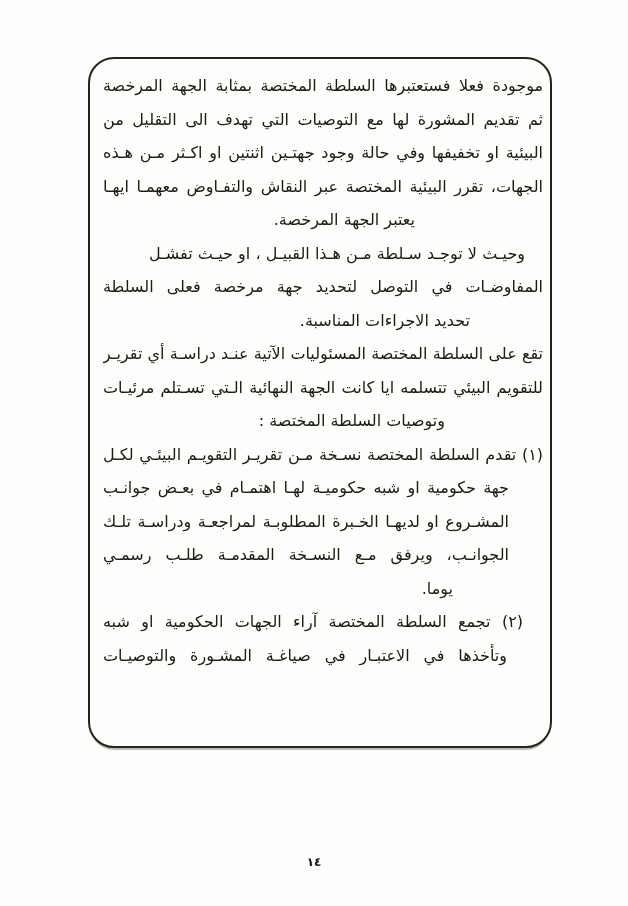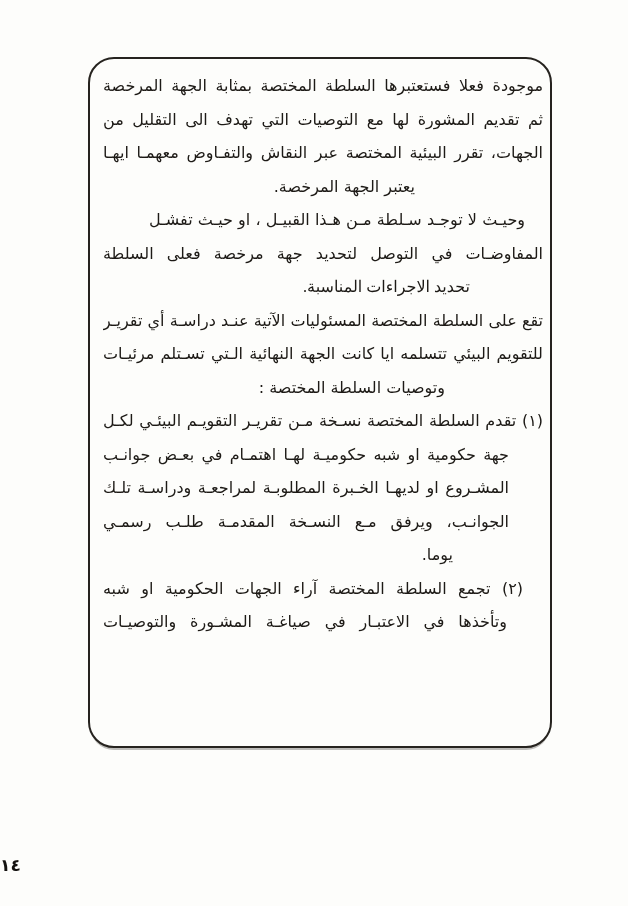--- a/index.html
+++ b/index.html
@@ -40,39 +40,40 @@
   }
   .line.just {
     text-align: justify;
     text-align-last: justify;
   }
   .page-number {
     position: absolute;
     left: 0;
     right: 0;
     top: 855px;
-    text-align: left;
-    font-size: 17px;
+    text-align: center;
+    font-size: 12px;
     font-weight: bold;
     color: #141210;
   }
 </style>
 </head>
 <body>
 
 <div class="page">
   <div class="text-frame">
     <div id="body-text">
         <div class="line just">موجودة فعلا فستعتبرها السلطة المختصة بمثابة الجهة المرخصة ومـن</div>
         <div class="line just">ثم تقديم المشورة لها مع التوصيات التي تهدف الى التقليل من الآثار</div>
+        <div class="line just">البيئية او تخفيفها وفي حالة وجود جهتـين اثنتين او اكـثر مـن هـذه</div>
         <div class="line just">الجهات، تقرر البيئية المختصة عبر النقاش والتفـاوض معهمـا ايهـا</div>
         <div class="line" style="padding-right: 128px;">يعتبر الجهة المرخصة.</div>
         <div class="line just" style="padding-right: 18px; margin-left: 46px;">وحيـث لا توجـد سـلطة مـن هـذا القبيـل ، او حيـث تفشـل</div>
         <div class="line just">المفاوضـات في التوصل لتحديد جهة مرخصة فعلى السلطة المختصـة</div>
-        <div class="line" style="padding-right: 73px; font-family: Liberation Serif, serif;">تحديد الاجراءات المناسبة.</div>
+        <div class="line" style="padding-right: 73px;">تحديد الاجراءات المناسبة.</div>
         <div class="line just">تقع على السلطة المختصة المسئوليات الآتية عنـد دراسـة أي تقريـر</div>
         <div class="line just">للتقويم البيئي تتسلمه ايا كانت الجهة النهائية الـتي تسـتلم مرئيـات</div>
         <div class="line" style="padding-right: 98px;">وتوصيات السلطة المختصة :</div>
         <div class="line just">(١) تقدم السلطة المختصة نسـخة مـن تقريـر التقويـم البيئـي لكـل</div>
         <div class="line just" style="padding-right: 34px;">جهة حكومية او شبه حكوميـة لهـا اهتمـام في بعـض جوانـب</div>
         <div class="line just" style="padding-right: 34px;">المشـروع او لديهـا الخـبرة المطلوبـة لمراجعـة ودراسـة تلـك</div>
         <div class="line just" style="padding-right: 34px;">الجوانـب، ويرفق مـع النسـخة المقدمـة طلـب رسمـي لمعرفـة</div>
         <div class="line" style="padding-right: 90px;">يوما.</div>
         <div class="line just" style="padding-right: 20px;">(٢) تجمع السلطة المختصة آراء الجهات الحكومية او شبه الحكومية</div>
         <div class="line just" style="padding-right: 36px;">وتأخذها في الاعتبـار في صياغـة المشـورة والتوصيـات المقدمـة</div>

